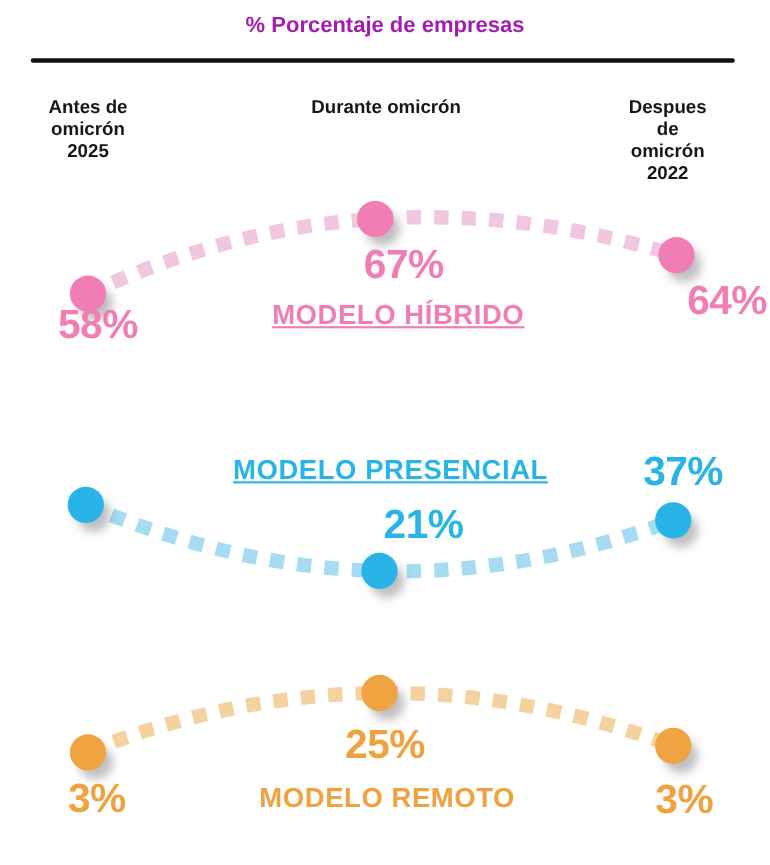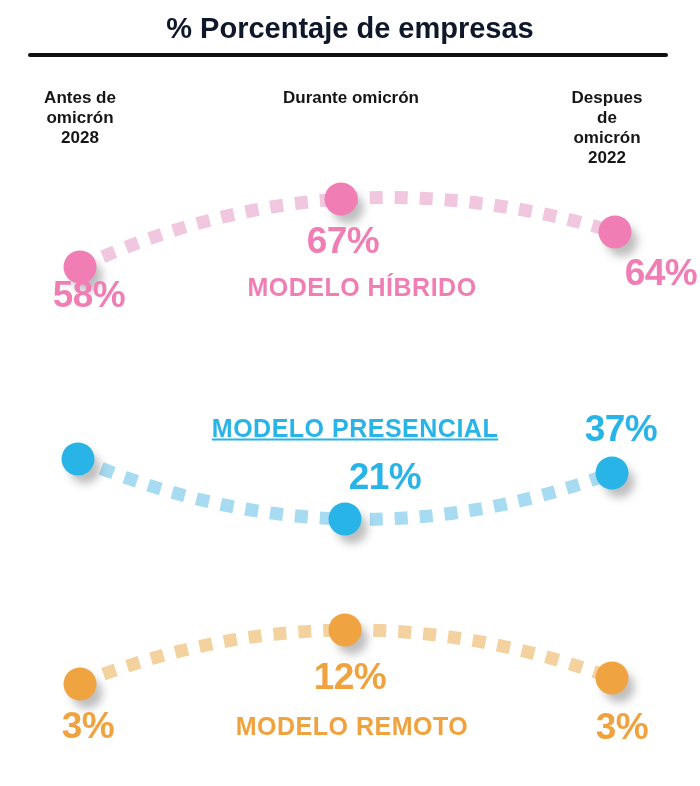--- a/index.html
+++ b/index.html
@@ -6,22 +6,22 @@
   .stage{
     position:relative;
     width:700px;height:786px;
     background:#ffffff;
     font-family:"Liberation Sans", sans-serif;
     overflow:hidden;
   }
   .chart-title{
     position:absolute;left:0;top:12px;width:700px;
     text-align:center;
-    font-size:29px;font-weight:800;letter-spacing:0px;
-    color:#0f172a;
+    font-size:20px;font-weight:800;letter-spacing:0px;
+    color:#a21caf;
   }
   .title-rule{
     position:absolute;left:28px;top:53px;width:640px;height:4px;
     background:#111111;border-radius:2px;
   }
   .colhead{
     position:absolute;
     transform:translateX(-50%);
     text-align:center;
     font-size:17px;font-weight:700;line-height:20px;
@@ -59,23 +59,23 @@
   }
   .c-pink{color:#F07EB4;}
   .c-blue{color:#29B4E8;}
   .c-orange{color:#EFA23D;}
 
   
   .p-dot-l{left:80px;top:267px;}
   .p-dot-c{left:341px;top:199px;}
   .p-dot-r{left:615px;top:232px;}
   .p-val-l{left:89px;top:295px;text-align:center;}
-  .p-val-c{left:343px;top:241px;text-align:center;}
+  .p-val-c{left:367px;top:241px;text-align:center;}
   .p-val-r{left:617px;top:273px;margin-left:44px;}
-  .p-name{left:362px;top:287px;}
+  .p-name{left:362px;top:287px;text-decoration:underline;}
 
   
   .b-dot-l{left:78px;top:459px;}
   .b-dot-c{left:345px;top:519px;}
   .b-dot-r{left:612px;top:473px;}
   .b-val-l{left:88px;top:426px;}
   .b-val-c{left:348px;top:477px;margin-left:37px;}
   .b-val-r{left:621px;top:429px;}
   .b-name{left:355px;top:428px;text-decoration:underline;}
 
@@ -91,21 +91,21 @@
 </head>
 <body>
 
 <div class="stage">
 
   <div class="chart-title">% Porcentaje de empresas</div>
   <div class="title-rule"></div>
 
   <div class="colhead ch-left">Antes de
 omicrón
-2028</div>
+2025</div>
   <div class="colhead ch-mid">Durante omicrón</div>
   <div class="colhead ch-right">Despues de
 omicrón
 2022</div>
 
   <svg class="arcs" width="700" height="786" viewBox="0 0 700 786" aria-hidden="true">
     <path class="arc arc-pink" d="M80 267 Q334.5 148.5 615 232"></path>
     <path class="arc arc-blue" d="M78 459 Q345 572 612 473"></path>
     <path class="arc arc-orange" d="M80 683 Q344 579.5 612 678"></path>
   </svg>
@@ -122,17 +122,17 @@
   <div class="dot blue b-dot-c"></div>
   <div class="dot blue b-dot-r"></div>
   <div class="val c-blue b-val-c">21%</div>
   <div class="val c-blue b-val-r">37%</div>
   <div class="series-name c-blue b-name">MODELO PRESENCIAL</div>
 
   <div class="dot orange o-dot-l"></div>
   <div class="dot orange o-dot-c"></div>
   <div class="dot orange o-dot-r"></div>
   <div class="val c-orange o-val-l">3%</div>
-  <div class="val c-orange o-val-c">12%</div>
+  <div class="val c-orange o-val-c">25%</div>
   <div class="val c-orange o-val-r">3%</div>
   <div class="series-name c-orange o-name">MODELO REMOTO</div>
 
 </div>
 
 </body></html>

